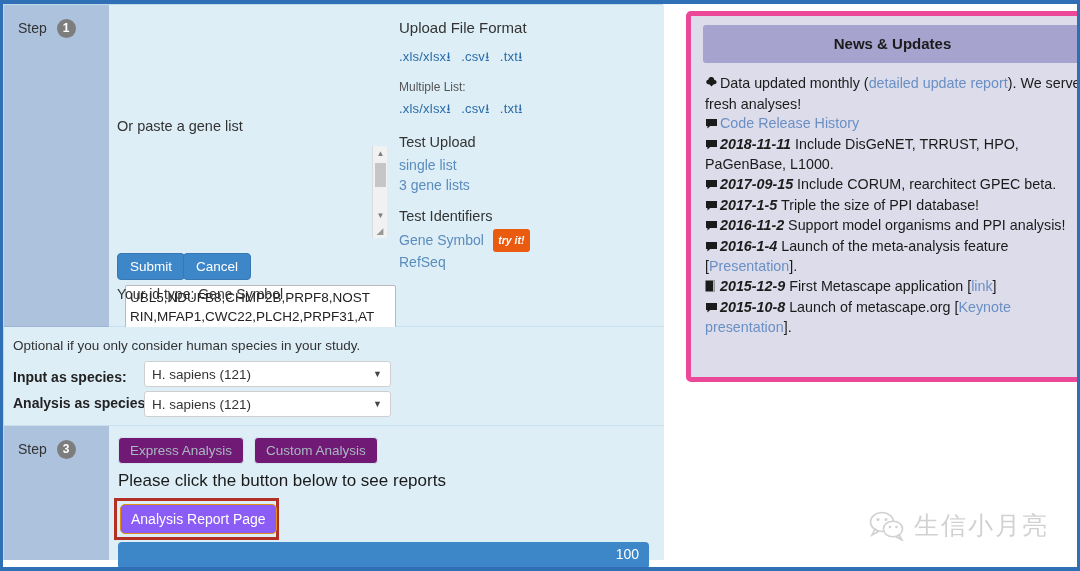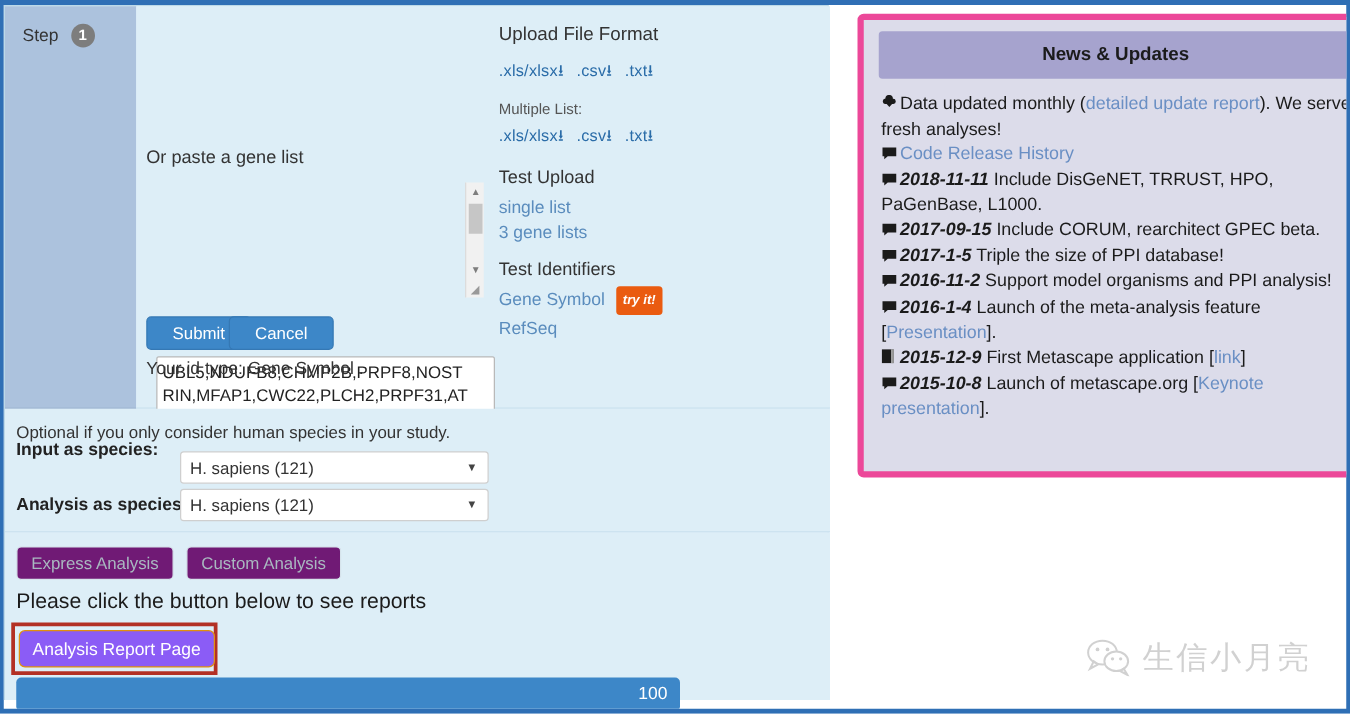--- a/index.html
+++ b/index.html
@@ -116,21 +116,21 @@
   }
 
   .btn-blue {
     position: absolute;
     background: #3d87c8;
     color: #ffffff;
     border: 1px solid #3578b4;
     border-radius: 4px;
     font-size: 13.5px;
     font-family: "Liberation Sans", sans-serif;
-    padding: 5px 20px;
+    padding: 5px 12px;
     cursor: pointer;
   }
   #submit-btn { left: 8px; top: 248px; }
   #cancel-btn { left: 74px; top: 248px; }
   #idtype-text {
     position: absolute; left: 8px; top: 281px;
     font-size: 14px; color: #333;
   }
 
   
@@ -177,21 +177,21 @@
   #step2-row .step-gutter { height: 99px; }
   #step2-row .step-body   { height: 99px; }
   #step2-note {
     position: absolute; left: 9px; top: 11px;
     font-size: 13.5px; color: #333;
   }
   .species-label {
     position: absolute; left: 9px;
     font-size: 14px; font-weight: bold; color: #222;
   }
-  #lbl-input { top: 24px; text-align: right; }
+  #lbl-input { top: 42px; text-align: right; }
   #lbl-analysis { top: 68px; }
   .species-select {
     position: absolute;
     width: 247px; height: 26px;
     background: #ffffff;
     border: 1px solid #cfcfcf;
     border-radius: 3px;
     font-size: 13.5px; color: #333;
     padding: 3px 22px 3px 7px;
     line-height: 19px;
@@ -376,20 +376,24 @@
 
         <div class="species-label" id="lbl-analysis">Analysis as species:</div>
         <div class="species-select" id="sel-analysis">
           <span>H. sapiens (121)</span>
           <span class="sel-caret">▼</span>
         </div>
       </div>
     </div>
 
     <div class="step-row" id="step3-row">
+      <div class="step-gutter last">
+        <span>Step</span>
+        <span class="step-badge">3</span>
+      </div>
       <div class="step-body last">
         <button class="btn-ghost" id="express-btn">Express Analysis</button>
         <button class="btn-ghost" id="custom-btn">Custom Analysis</button>
 
         <div id="reports-note">Please click the button below to see reports</div>
 
         <div id="report-highlight"></div>
         <button id="report-btn">Analysis Report Page</button>
 
         <div id="progress-bar">

